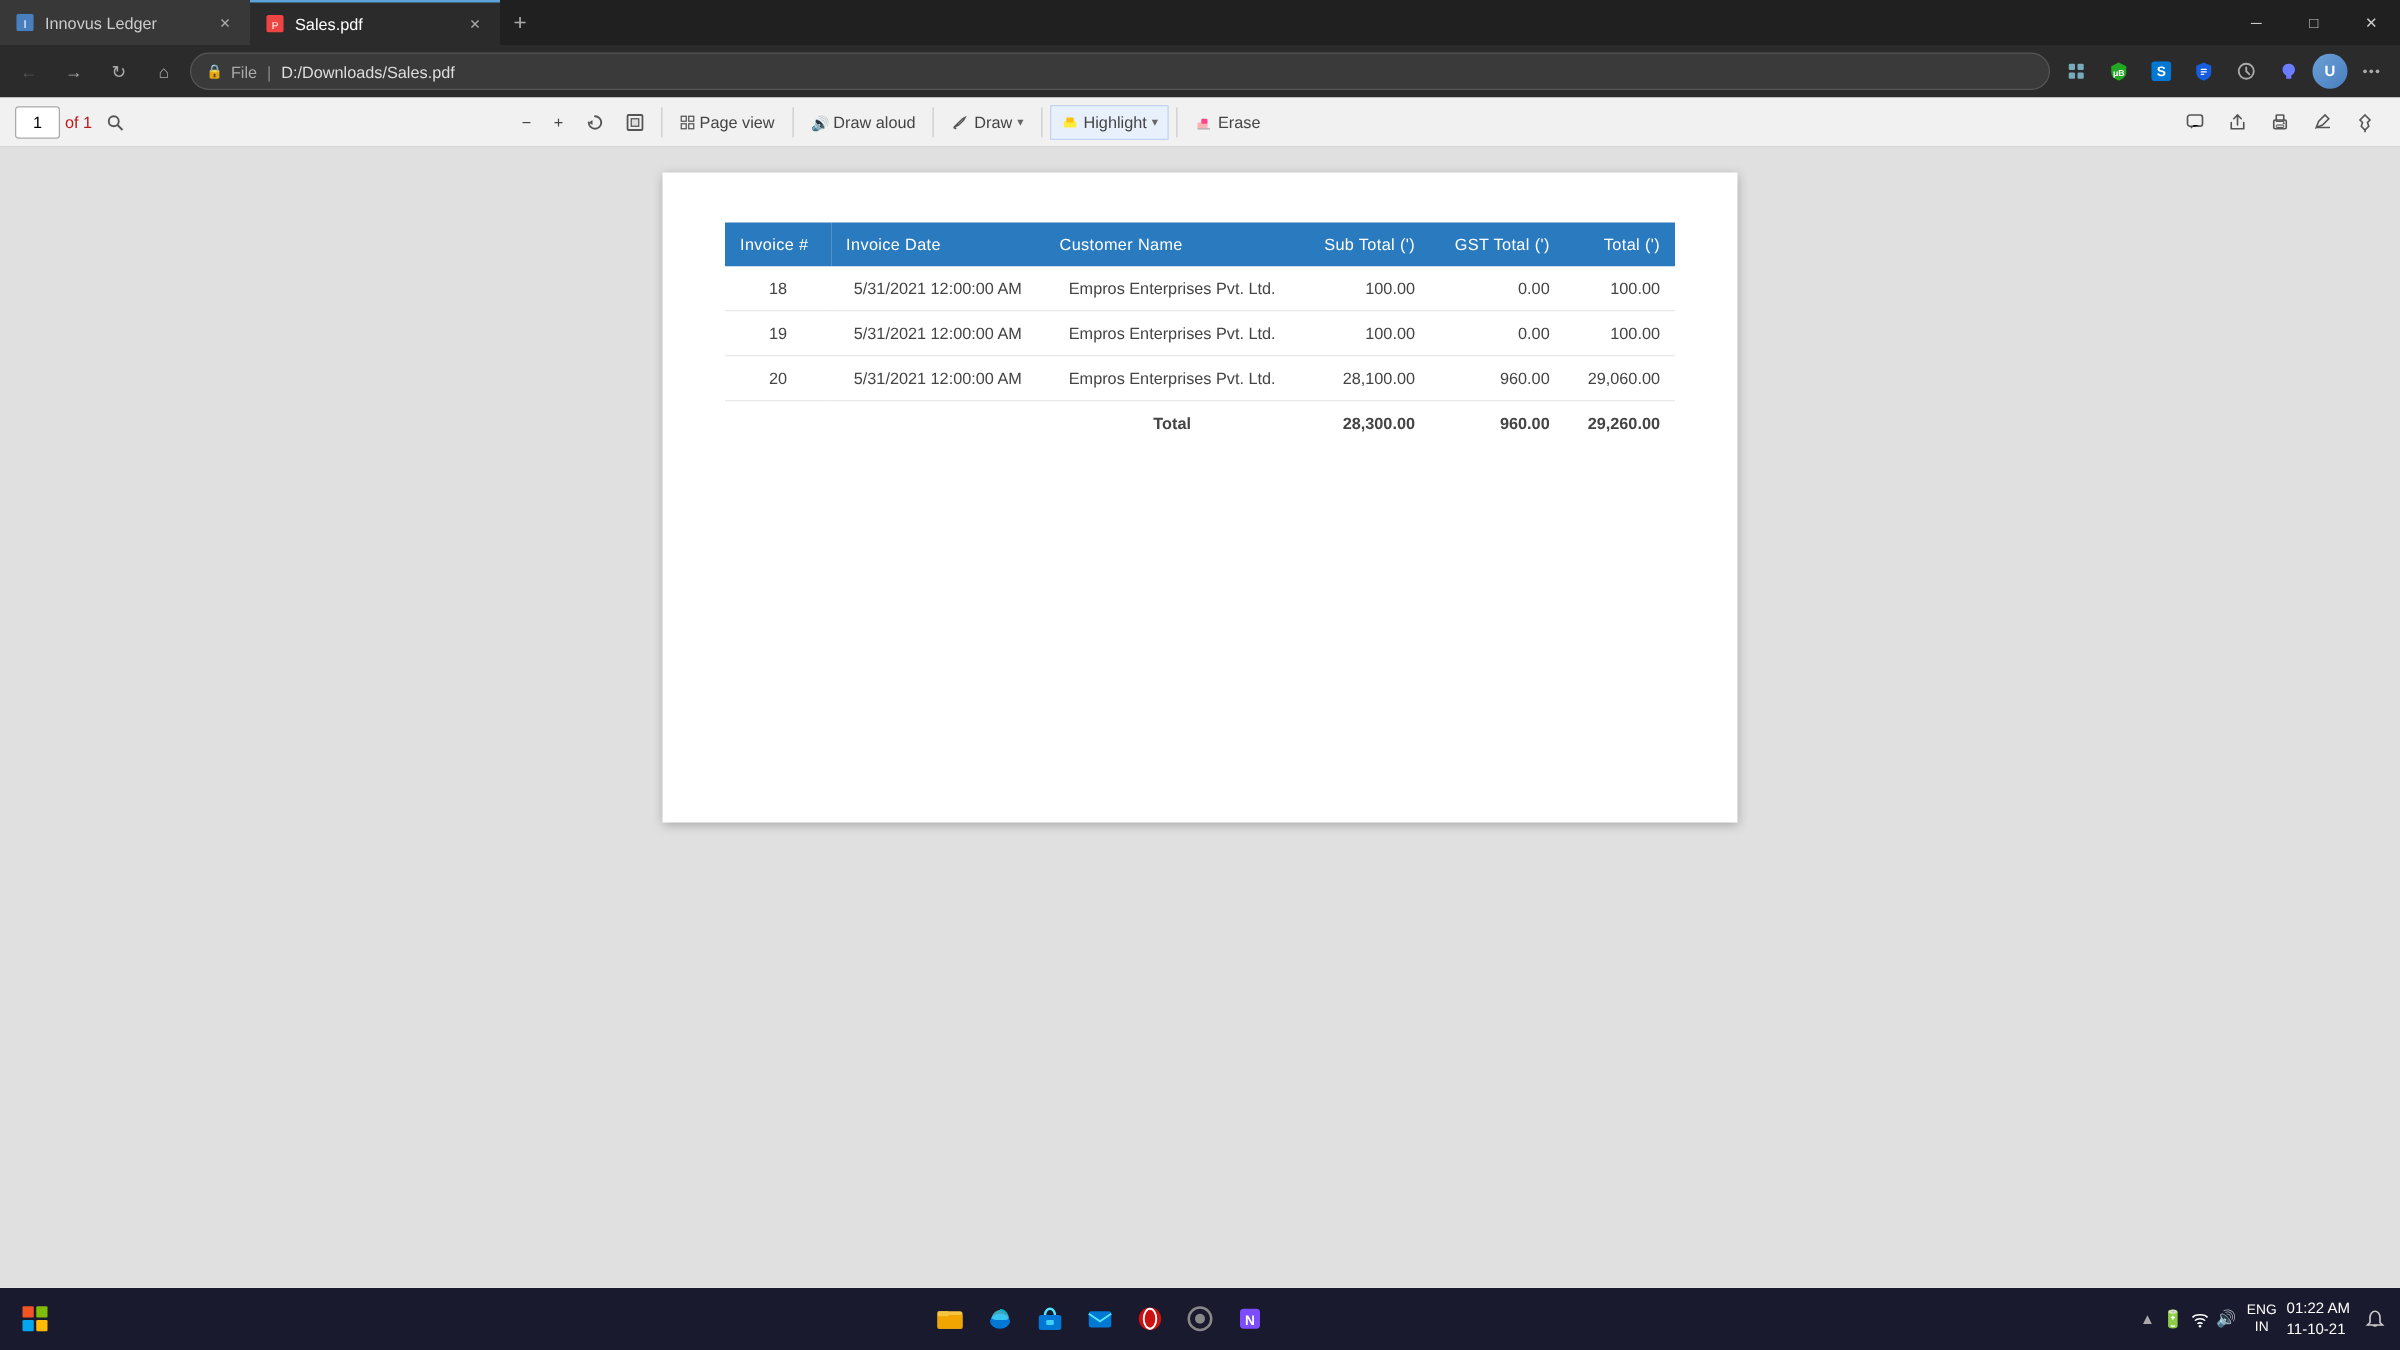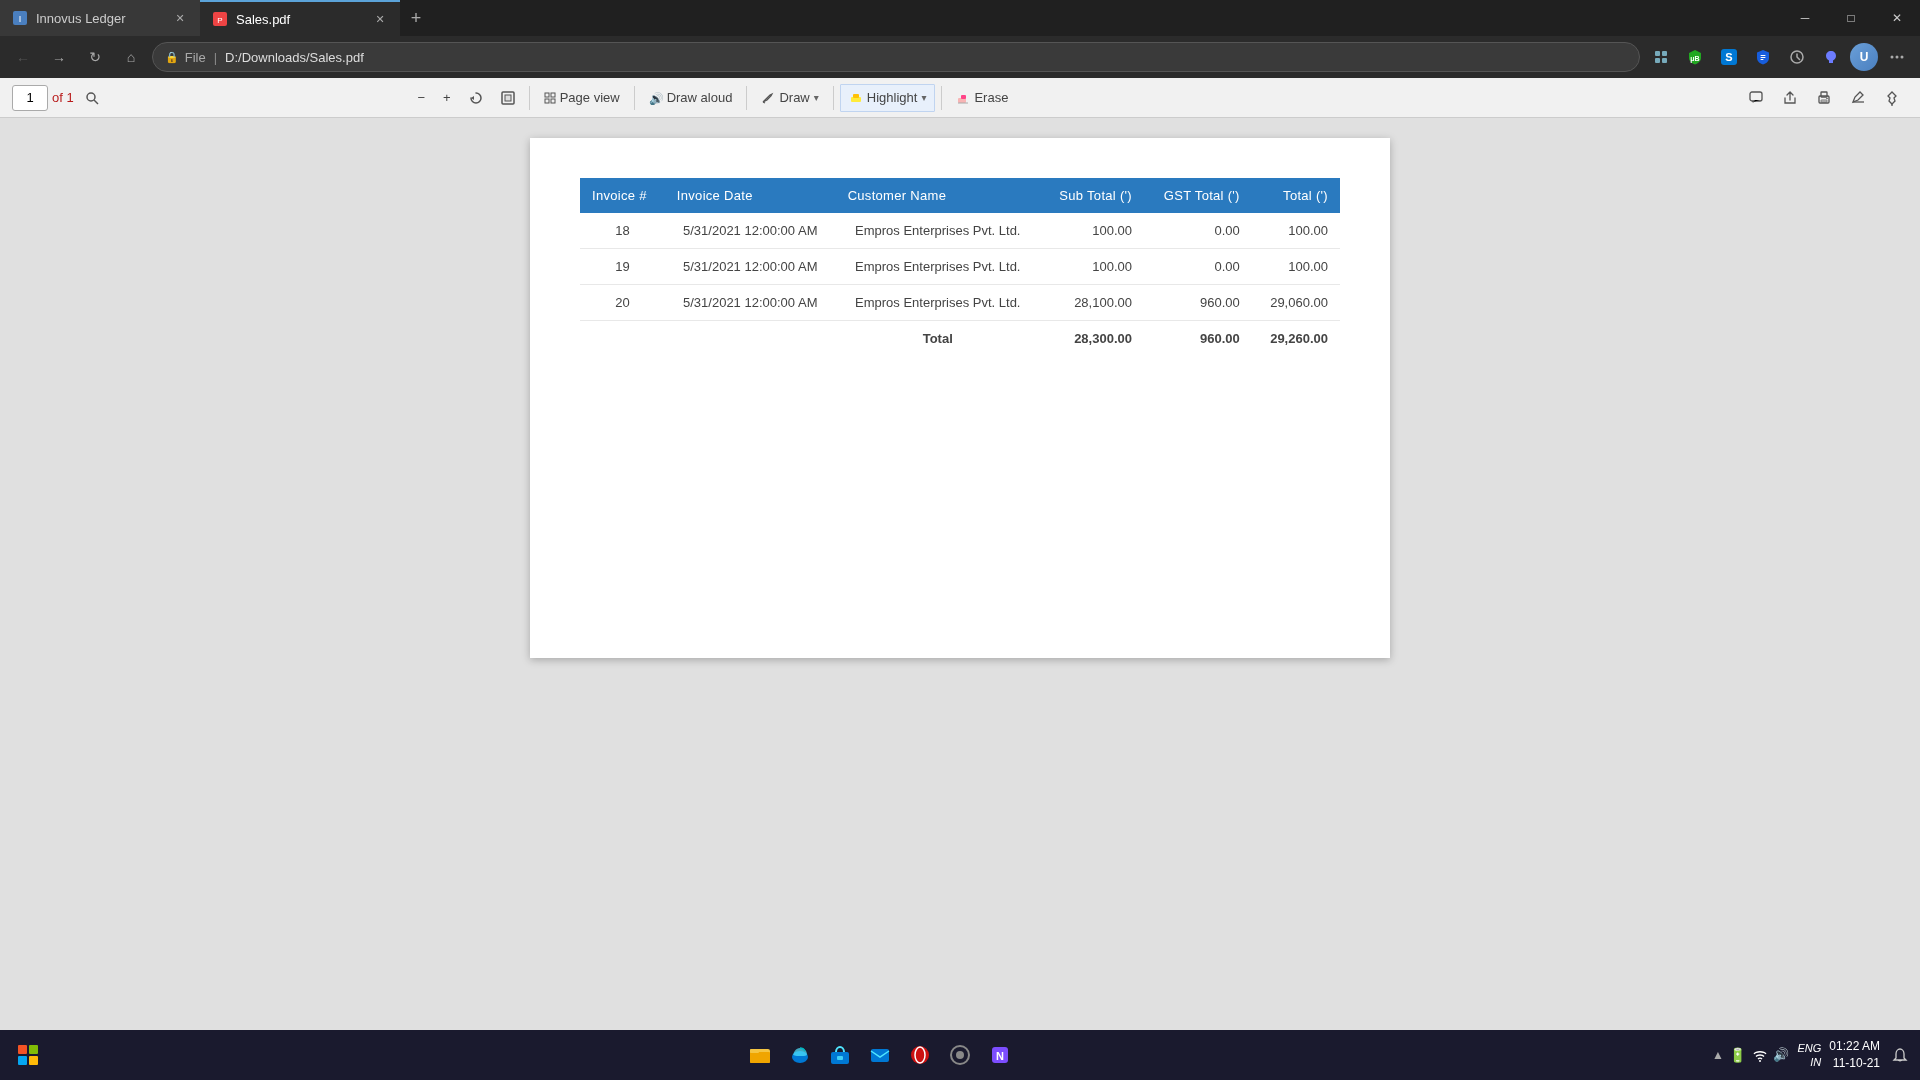--- a/index.html
+++ b/index.html
@@ -331,31 +331,29 @@
       font-size: 12px;
     }
     .system-tray {
       display: flex;
       align-items: center;
       gap: 6px;
       color: #ccc;
       font-size: 13px;
     }
     .time-display {
-      text-align: right;
       color: white;
       font-size: 12px;
       line-height: 1.4;
     }
     .lang-display {
-      text-align: right;
+      text-align: center;
       color: white;
       font-size: 11px;
       line-height: 1.3;
-      font-style: italic;
     }
 
     
     svg { display: inline-block; vertical-align: middle; }
   </style>
 </head>
 <body>
 
 <div class="title-bar">
 

